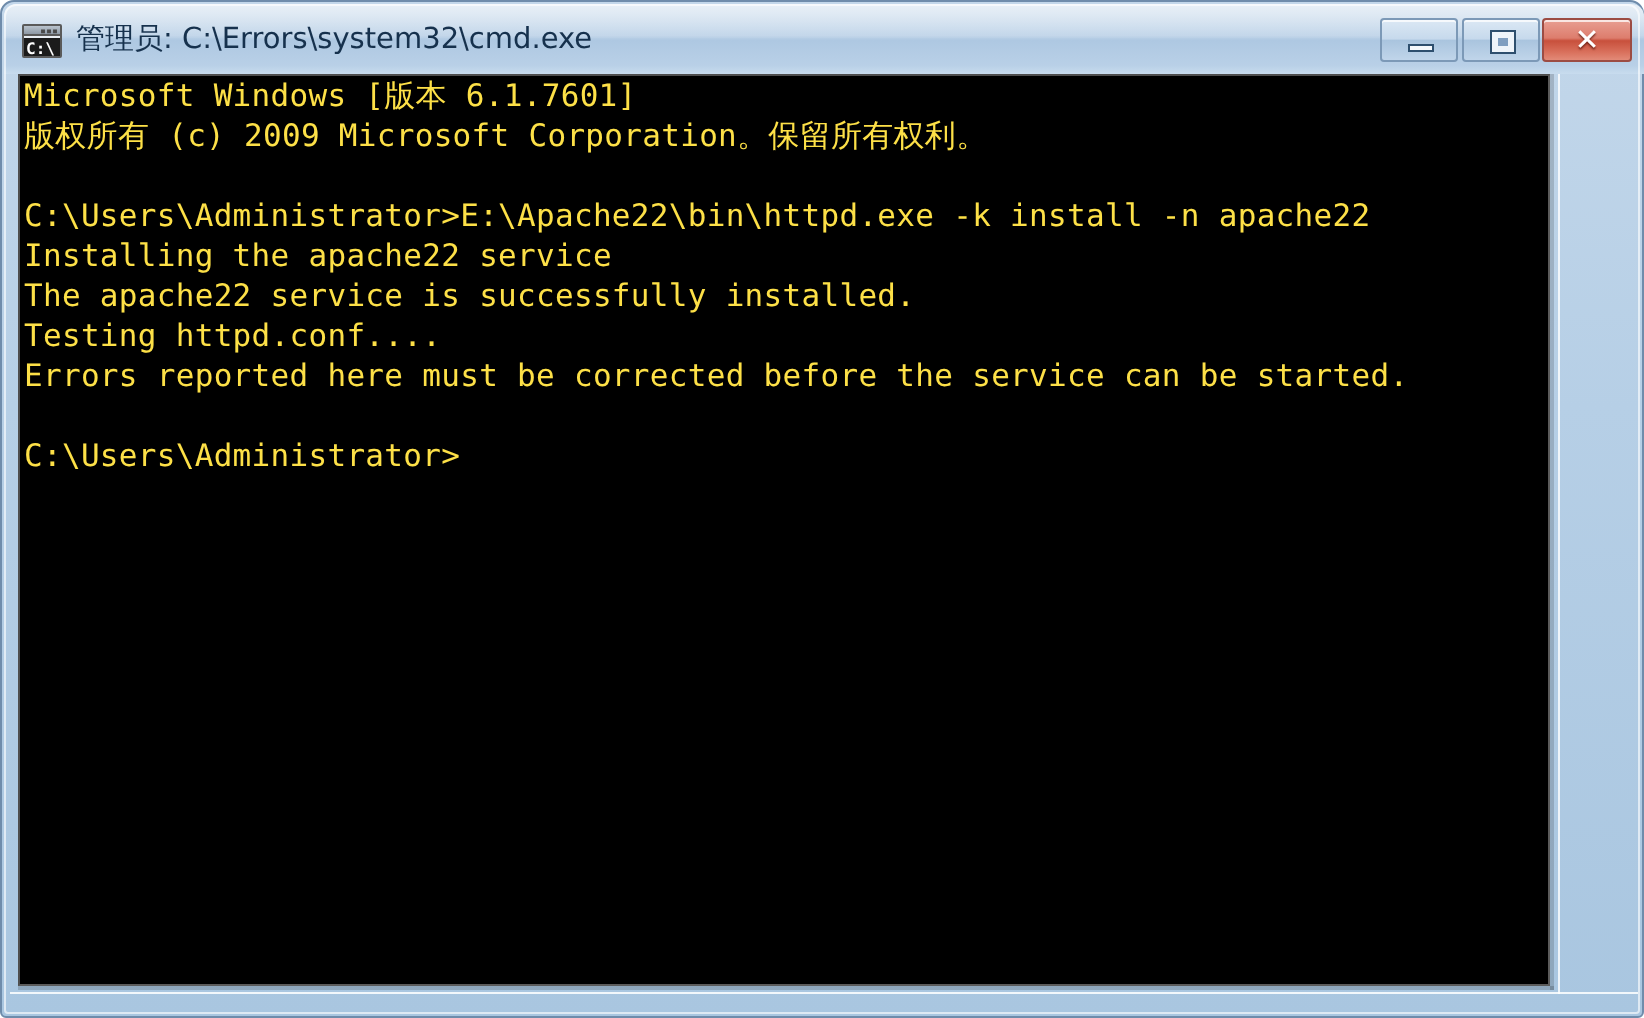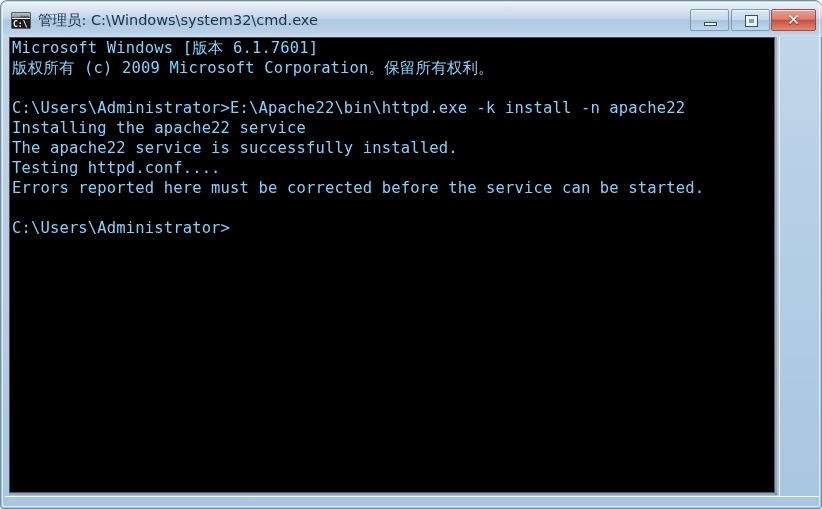--- a/index.html
+++ b/index.html
@@ -231,21 +231,21 @@
     background: rgba(255,255,255,0.8);
   }
 
   .console-text {
     position: absolute;
     left: 2px;
     top: 0px;
     font-family: "DejaVu Sans Mono", "Liberation Mono", monospace;
     font-size: 15.5px;
     line-height: 20px;
-    color: #7dd3fc;
+    color: #fde047;
     white-space: pre;
     letter-spacing: 0.15px;
   }
   .console-line {
     height: 20px;
     white-space: pre;
   }
   .console-line.blank { color: transparent; }
 </style>
 </head>
@@ -256,21 +256,21 @@
   <div class="titlebar">
     <div class="titlebar-sheen"></div>
 
     <div class="title-icon">
       <div class="ic-bar"></div>
       <div class="ic-dots">▪▪▪</div>
       <div class="ic-body"></div>
       <div class="ic-text">C:\</div>
     </div>
 
-    <div class="title-text">管理员: C:\Windows\system32\cmd.exe</div>
+    <div class="title-text">管理员: C:\Errors\system32\cmd.exe</div>
 
     <div class="caption-buttons">
       <div class="cbtn cbtn-min">
         <span class="glyph-min"></span>
       </div>
       <div class="cbtn cbtn-max">
         <span class="glyph-max-outer"></span>
         <span class="glyph-max-inner"></span>
       </div>
       <div class="cbtn cbtn-close">

